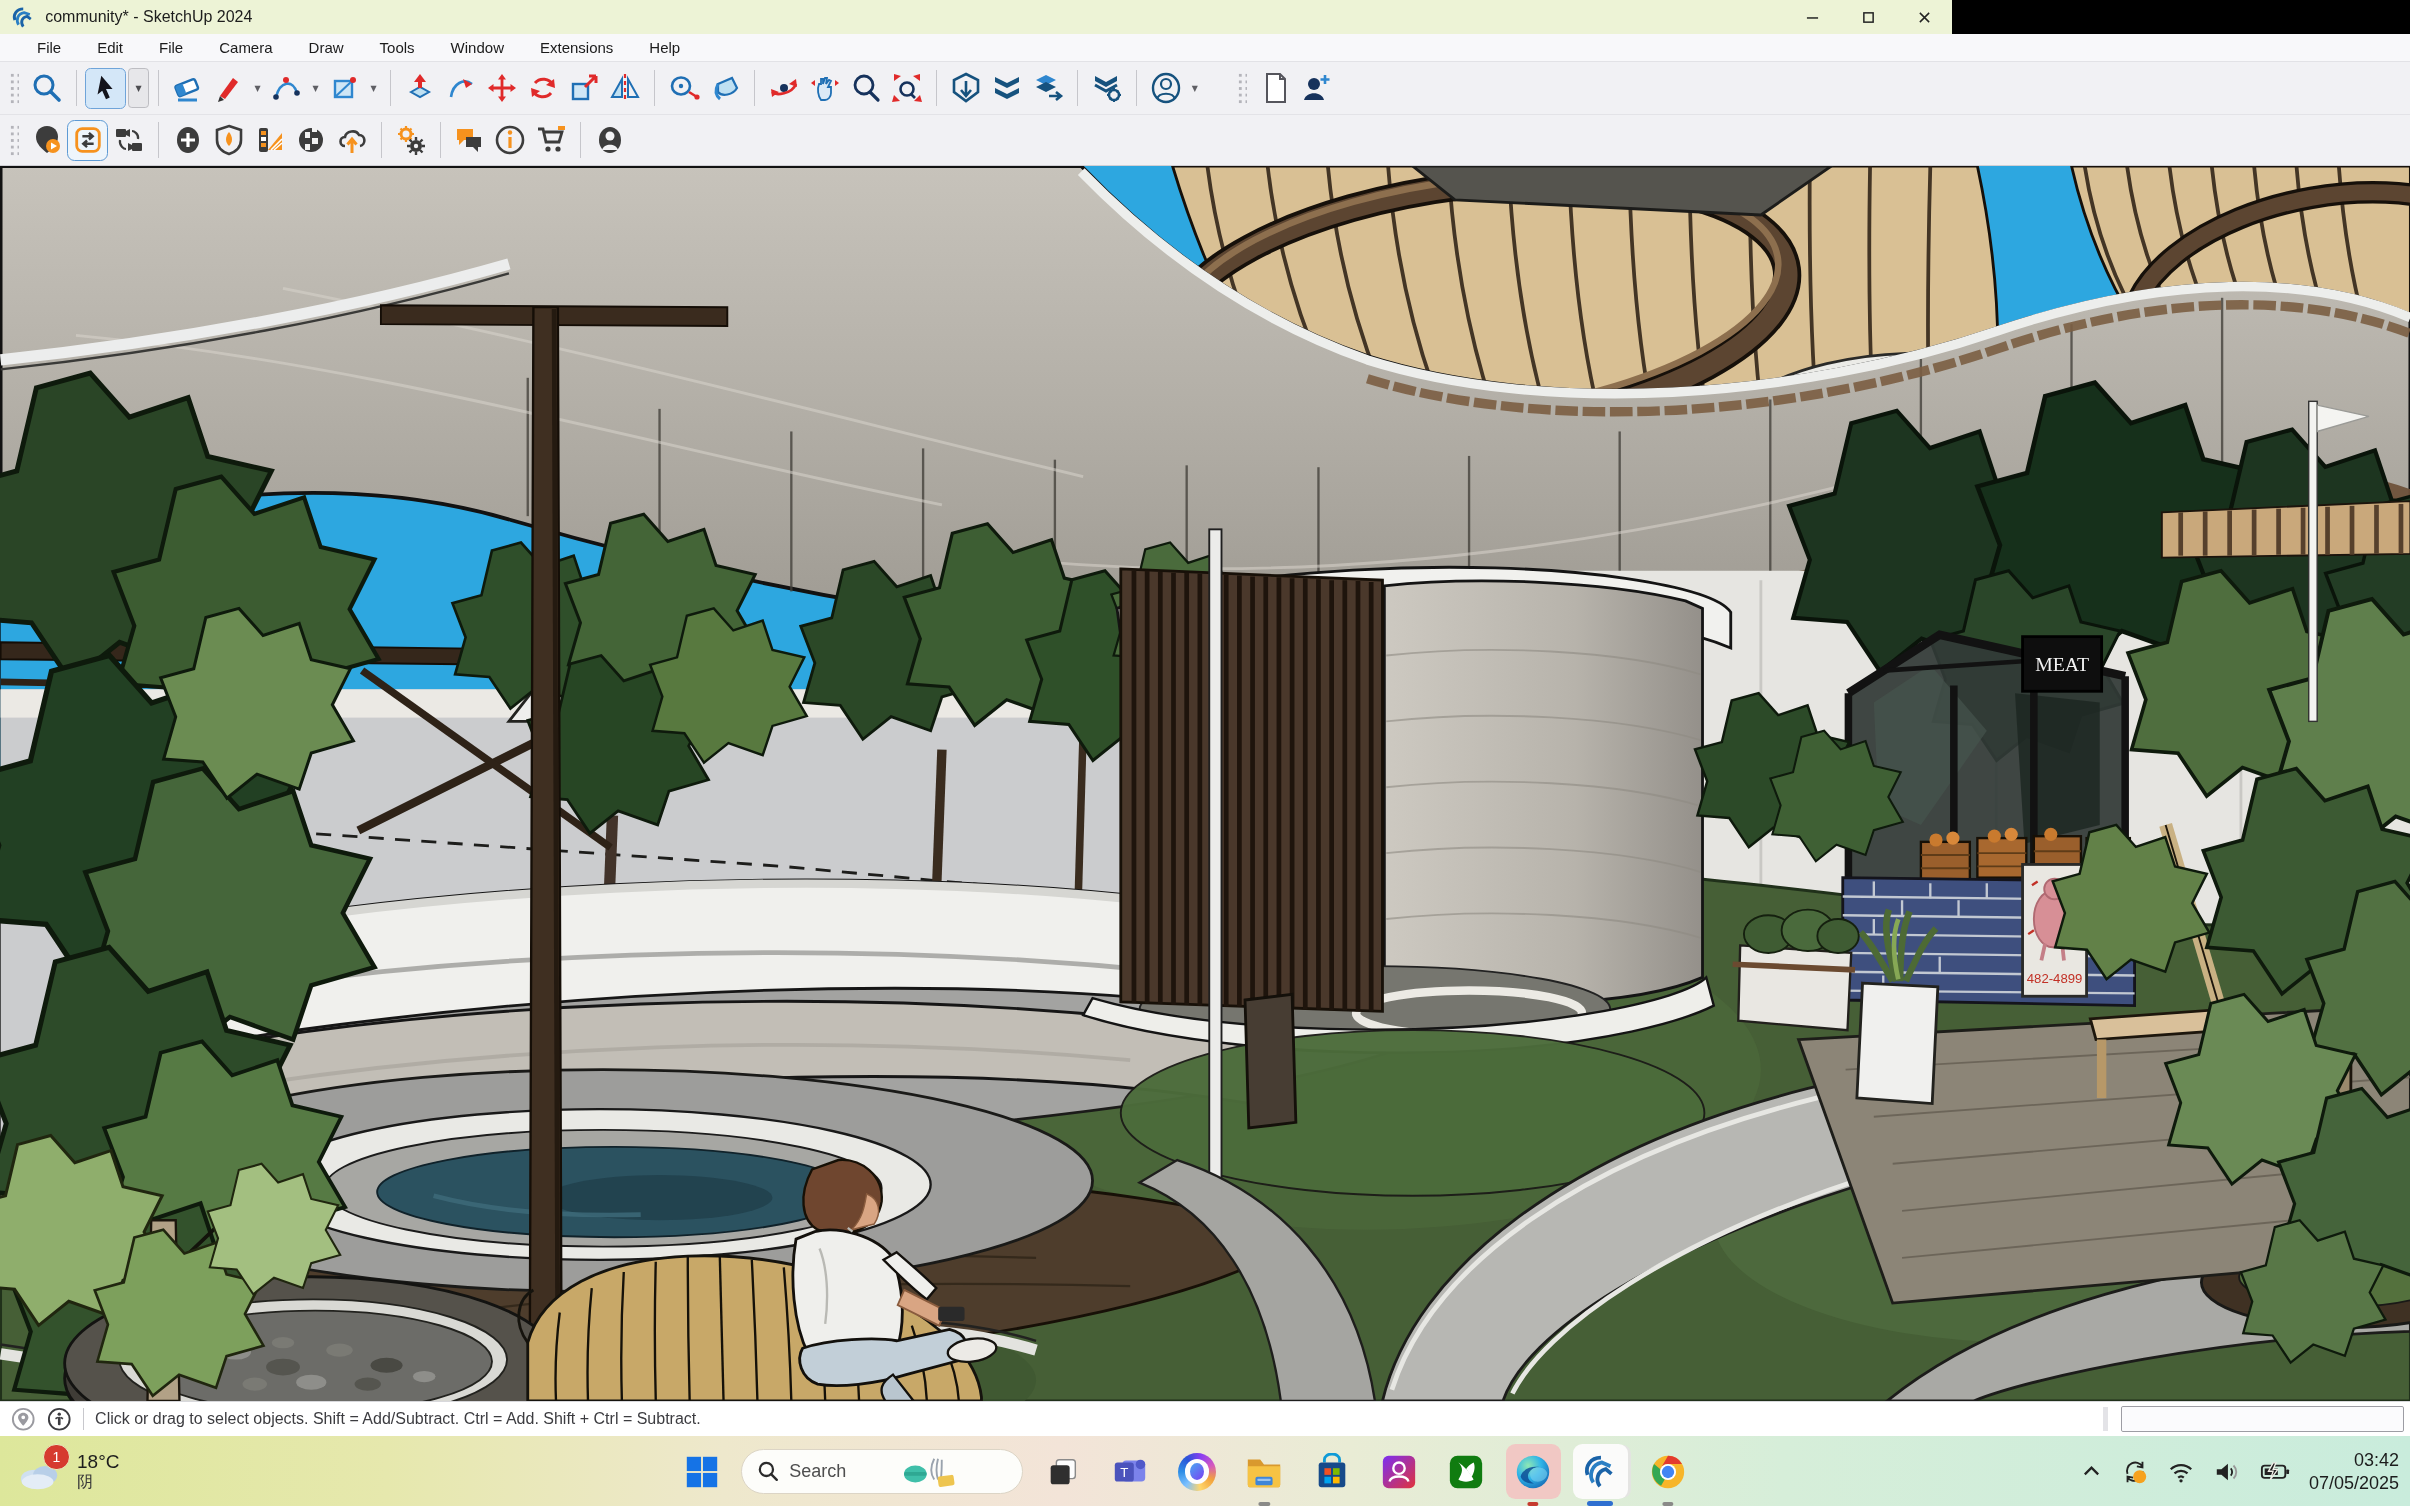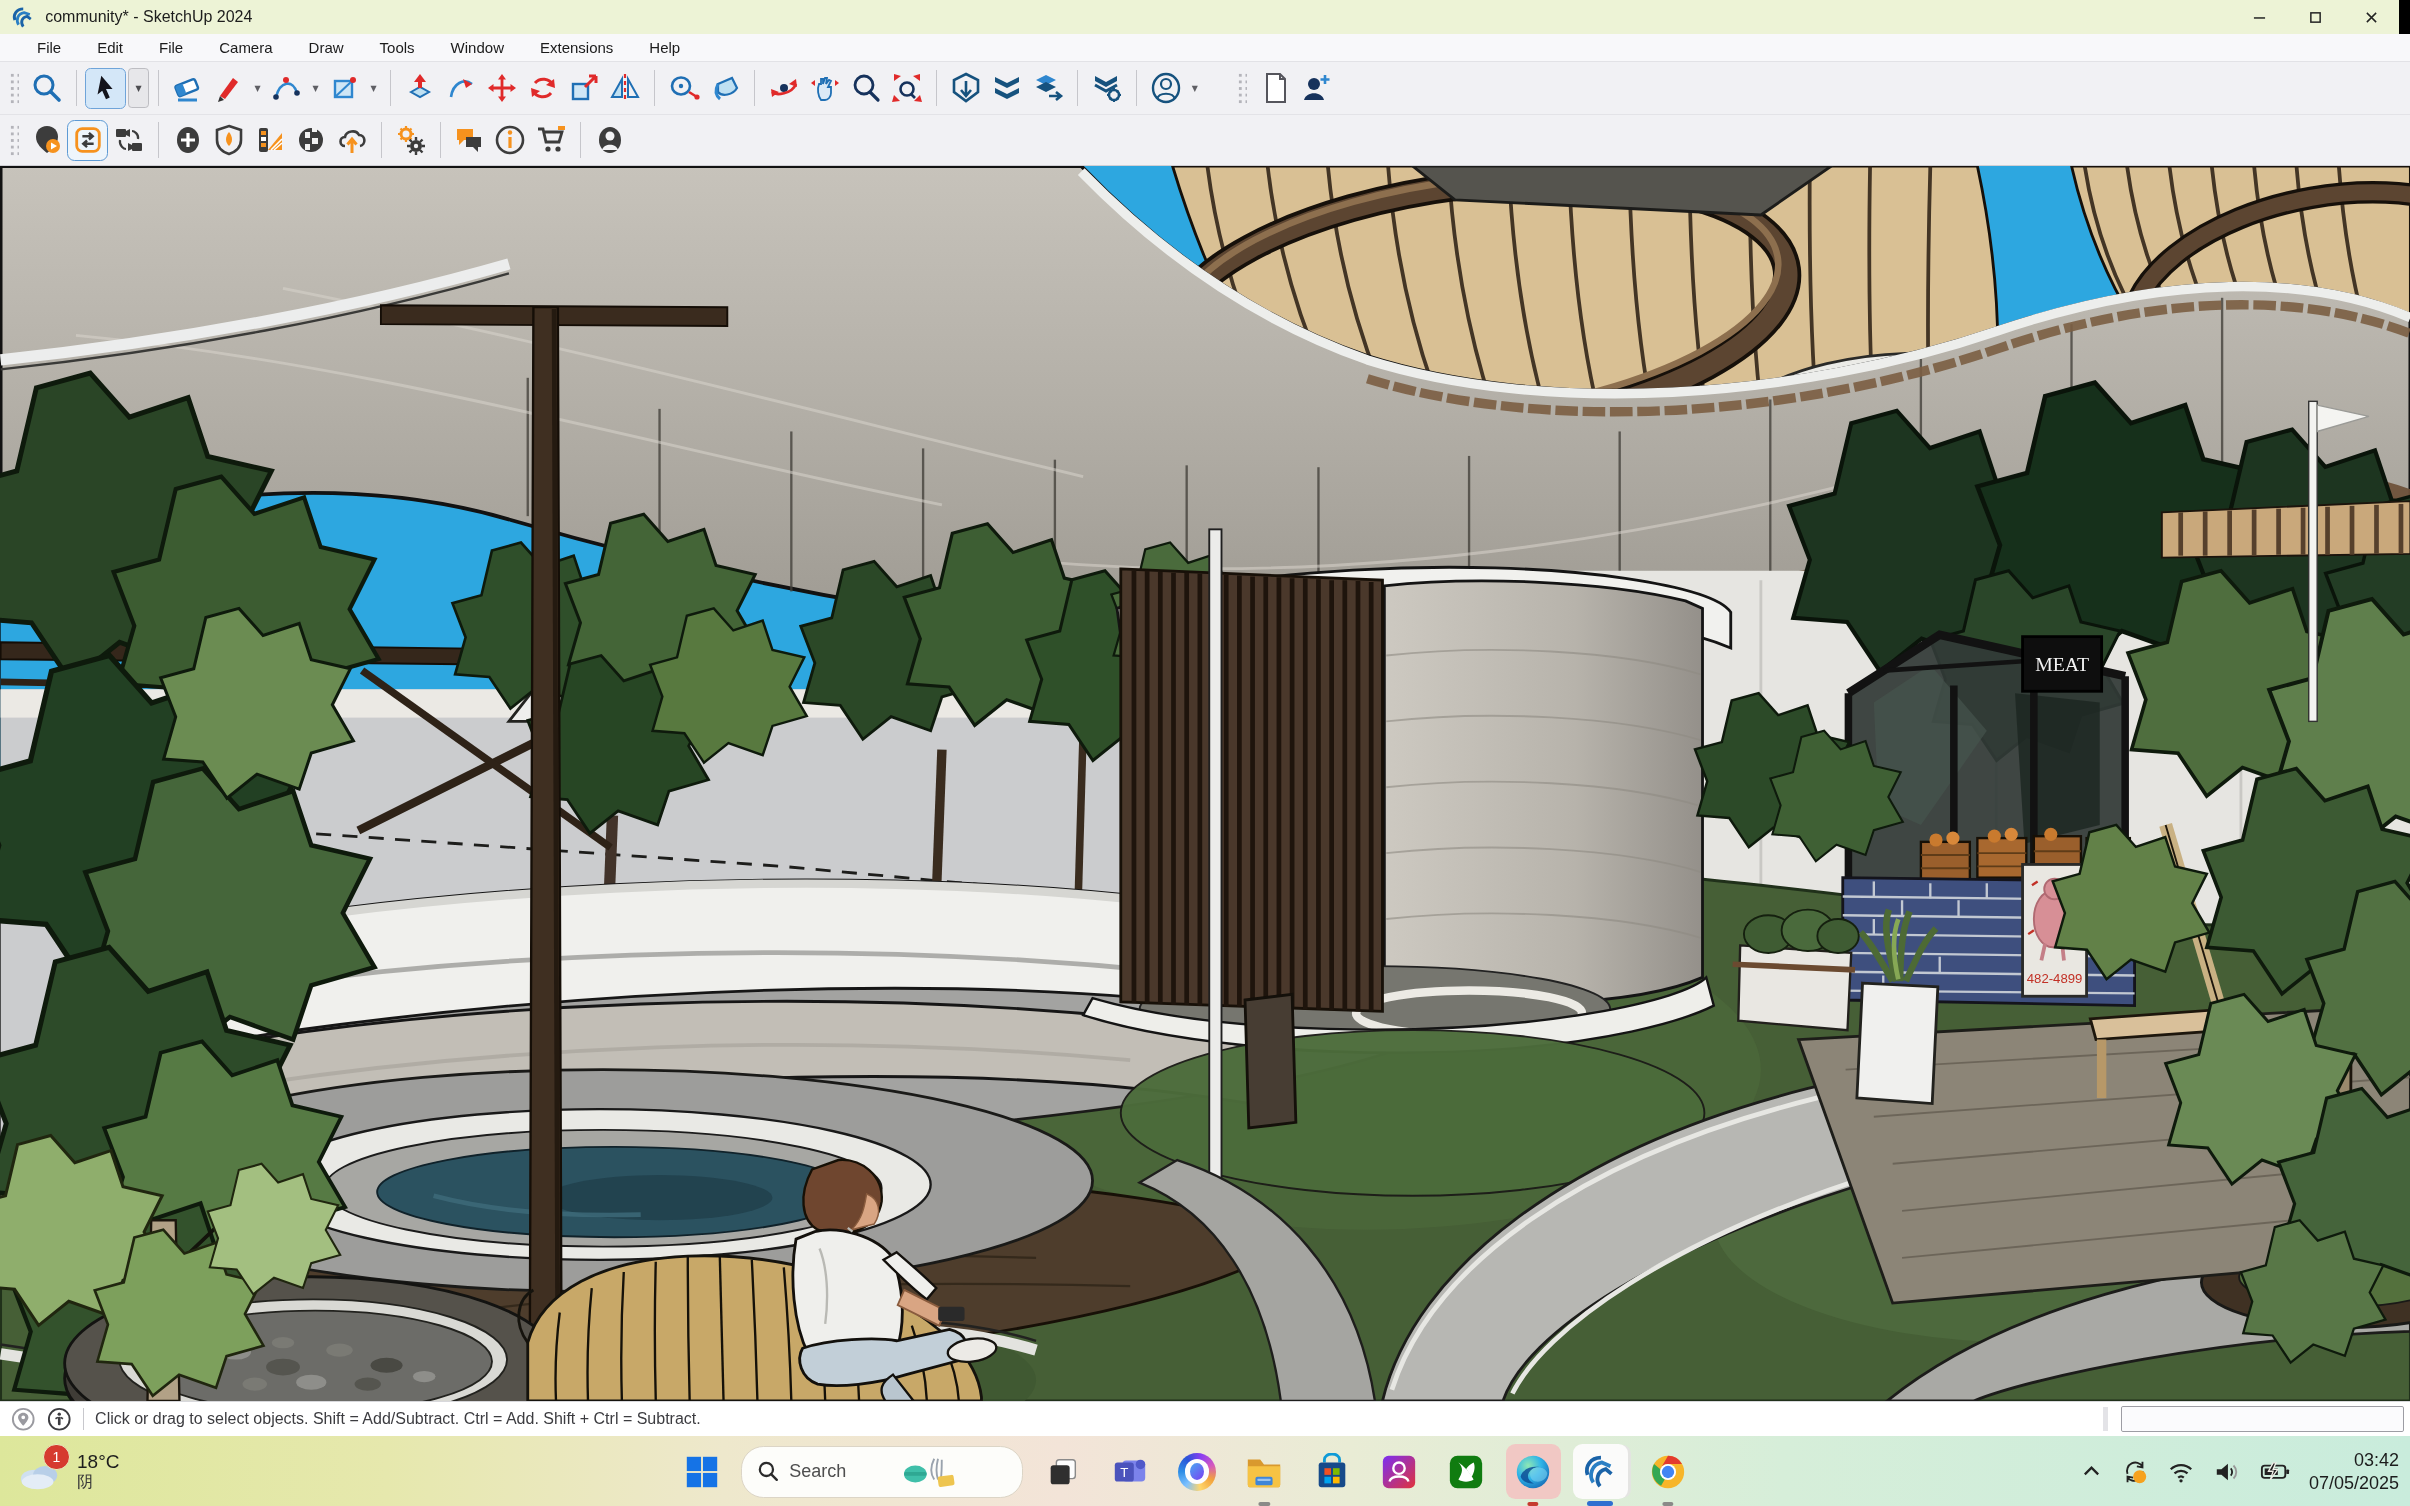--- a/index.html
+++ b/index.html
@@ -1,20 +1,20 @@
 <!DOCTYPE html>
 <html style="font-size:15px"><head>
 <meta charset="utf-8">
 <style>
   html,body{margin:0;padding:0;}
   body{width:2411px;height:1507px;overflow:hidden;font-family:"Liberation Sans",sans-serif;background:#000;}
   .app{position:relative;width:2411px;height:1507px;}
 
   
-  .titlebar{position:absolute;left:0;top:0;width:2399px;height:34px;background:#edf3d6;display:flex;align-items:center;}
+  .titlebar{position:absolute;left:0;top:0;width:1952px;height:34px;background:#edf3d6;display:flex;align-items:center;}
   .titlebar .logo{margin-left:11.3px;width:22.6px;height:22.6px;flex:none;}
   .titlebar .title{margin-left:11.3px;font-size:16px;color:#1c1c1c;}
   .win-controls{margin-left:auto;display:flex;height:34px;}
   .win-btn{width:56px;height:34px;display:flex;align-items:center;justify-content:center;}
 
   
   .menubar{position:absolute;left:0;top:34px;width:2411px;height:28px;background:#f8f8fa;border-bottom:0.9px solid #e2e2e6;display:flex;align-items:center;padding-left:19px;box-sizing:border-box;}
   .menu-item{font-size:15px;color:#1b1b1b;padding:0 18px;line-height:28px;}
 
   
@@ -50,21 +50,21 @@
   .weather .wtxt{margin-left:13px;line-height:1.15;}
   .wtemp{font-size:19px;color:#1d1d1d;}
   .wcond{font-size:16px;color:#3a3a3a;}
   .tb-center{display:flex;align-items:center;gap:12.2px;}
   .tb-tile{width:55px;height:55px;border-radius:9.4px;display:flex;align-items:center;justify-content:center;position:relative;flex:none;}
   .tb-tile.hl-edge{background:#f1c8c4;}
   .tb-tile.hl-sk{background:#fbfbfa;box-shadow:3.8px 0 0 -0.9px #e4e4e2;}
   .run-dot{position:absolute;bottom:-6.6px;left:50%;transform:translateX(-50%);width:11.3px;height:3.8px;border-radius:2.8px;background:#8a8a88;}
   .run-dot.red{background:#c63b2f;}
   .run-bar{position:absolute;bottom:-6.6px;left:50%;transform:translateX(-50%);width:26px;height:4.7px;border-radius:2.8px;background:#2e6fd0;}
-  .search-pill{height:52px;min-width:282px;background:#fdfdfa;border:0.9px solid #dcd5c6;border-radius:22.6px;display:flex;align-items:center;padding:0 7.5px 0 15px;box-sizing:border-box;text-align:right;}
+  .search-pill{height:45px;min-width:282px;background:#fdfdfa;border:0.9px solid #dcd5c6;border-radius:22.6px;display:flex;align-items:center;padding:0 7.5px 0 15px;box-sizing:border-box;text-align:right;}
   .search-pill .stext{font-size:18px;color:#4e4e4e;margin-left:9.4px;margin-right:56px;}
   .tray{margin-left:auto;display:flex;align-items:center;margin-right:12px;gap:19px;}
   .clock{text-align:right;font-size:18px;color:#1c1c1c;line-height:1.25;}
 </style>
 </head>
 <body>
 
 <div class="app">
 
   <div class="titlebar">

